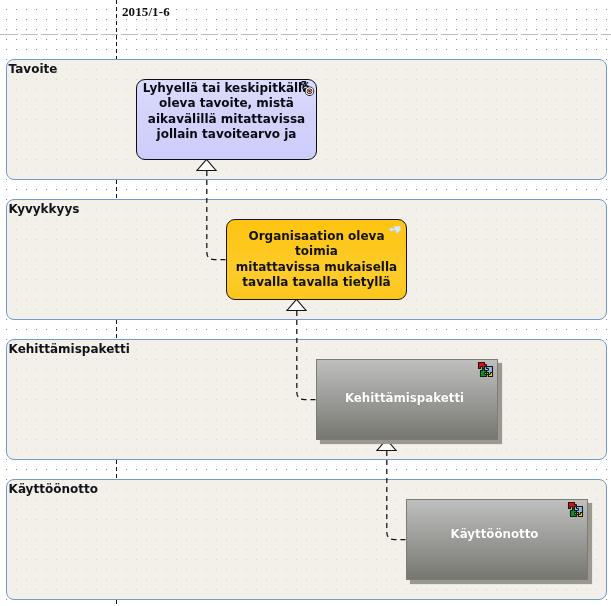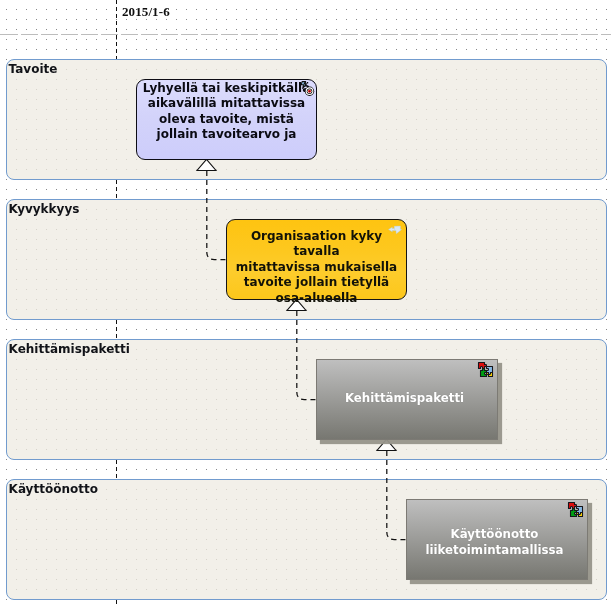--- a/index.html
+++ b/index.html
@@ -115,41 +115,40 @@
     <g fill="#ffffff" stroke="#121212" stroke-width="1.1" stroke-linejoin="miter" shape-rendering="geometricPrecision">
       <path d="M206.5 159.4 L216.0 170.5 L197.0 170.5 Z"></path>
       <path d="M296.5 299.4 L306.0 310.5 L287.0 310.5 Z"></path>
       <path d="M386.5 439.4 L396.0 450.5 L377.0 450.5 Z"></path>
     </g>
   </svg>
 
   <div class="node rounded" id="node-goal" style="left:136px;top:78.5px;width:181px;height:81.5px;">
     <div class="label" style="top:1px;">
         <div>Lyhyellä tai keskipitkällä</div>
+        <div>oleva tavoite, mistä</div>
         <div>aikavälillä mitattavissa</div>
-        <div>oleva tavoite, mistä</div>
         <div>jollain tavoitearvo ja</div>
       </div>
     <span class="icon icon-goal"><svg width="16" height="17" viewBox="0 0 16 17">
         <path d="M3.1 1.6 L6.6 1.6 L5.2 3.9 L7.5 3.9 L3.7 8.4 L4.5 4.8 L2.2 4.8 Z" fill="#8cc0ea" stroke="#101010" stroke-width="1.1" stroke-linejoin="round"></path>
         <circle cx="10.5" cy="11.2" r="4.7" fill="#101010"></circle>
         <circle cx="10.5" cy="11.2" r="3.85" fill="#ffffff"></circle>
         <circle cx="10.5" cy="11.2" r="2.75" fill="#101010"></circle>
         <circle cx="10.5" cy="11.2" r="2.0" fill="#ffffff"></circle>
         <circle cx="10.5" cy="11.2" r="1.45" fill="#dc1414"></circle>
         <circle cx="10.5" cy="11.2" r="0.5" fill="#101010"></circle>
       </svg></span>
   </div>
 
   <div class="node rounded" id="node-cap" style="left:226px;top:218.5px;width:181px;height:81.5px;">
     <div class="label" style="top:9px;">
-        <div>Organisaation kyky tavalla</div>
+        <div>Organisaation oleva toimia</div>
         <div>mitattavissa mukaisella</div>
-        <div>tavoite jollain tietyllä</div>
-        <div>osa-alueella</div>
+        <div>tavalla tavalla tietyllä</div>
       </div>
     <span class="icon icon-cap"><svg width="14" height="10" viewBox="0 0 14 10">
         <g fill="#dae9f6" stroke="#b6cde0" stroke-width="0.4" stroke-linejoin="round">
           <path d="M0.5 4.4 L4.3 2.2 L4.3 3.5 L7.6 3.5 L7.6 5.6 L4.3 5.6 L4.3 6.8 Z"></path>
           <path d="M6.2 1.3 L12.4 1.1 L12.4 4.3 L13.6 4.5 L8.3 8.8 L8.0 5.4 L6.6 5.2 Z"></path>
         </g>
       </svg></span>
   </div>
 
   <div class="node sq" id="node-pkg" style="left:316px;top:359px;width:182px;height:81px;">
@@ -162,21 +161,20 @@
             <path d="M9.5 5.5 H15.5 V11.5 H13.5 Q13.8 13.5 12.5 13.5 Q11.2 13.5 11.5 11.5 H9.5 V9.5 Q11.5 9.8 11.5 8.5 Q11.5 7.2 9.5 7.5 Z" fill="#86b9e5"></path>
             <path d="M3.5 9.5 H5.5 Q5.2 7.5 6.5 7.5 Q7.8 7.5 7.5 9.5 H9.5 V11.5 Q7.5 11.2 7.5 12.5 Q7.5 13.8 9.5 13.5 V15.5 H3.5 Z" fill="#009d14"></path>
             <path d="M11.5 11.5 Q11.2 13.5 12.5 13.5 Q13.8 13.5 13.5 11.5 H15.5 V15.5 H11.5 V13.5 Q9.5 13.8 9.5 12.5 Q9.5 11.2 11.5 11.5 Z" fill="#ffd503"></path>
           </g>
         </svg></span>
   </div>
 
   <div class="node sq" id="node-dep" style="left:406px;top:499px;width:182px;height:81px;">
     <div class="label" style="top:27px;">
         <div>Käyttöönotto</div>
-        <div>liiketoimintamallissa</div>
       </div>
     <span class="icon icon-puz"><svg width="17" height="17" viewBox="0 0 17 17">
           <g stroke="#16161c" stroke-width="1.1" stroke-linejoin="round" stroke-linecap="round">
             <path d="M1.5 1.5 H7.5 V3.5 Q9.5 3.2 9.5 4.5 Q9.5 5.8 7.5 5.5 V7.5 H5.5 Q5.8 5.5 4.5 5.5 Q3.2 5.5 3.5 7.5 H1.5 Z" fill="#dc0e0e"></path>
             <path d="M9.5 5.5 H15.5 V11.5 H13.5 Q13.8 13.5 12.5 13.5 Q11.2 13.5 11.5 11.5 H9.5 V9.5 Q11.5 9.8 11.5 8.5 Q11.5 7.2 9.5 7.5 Z" fill="#86b9e5"></path>
             <path d="M3.5 9.5 H5.5 Q5.2 7.5 6.5 7.5 Q7.8 7.5 7.5 9.5 H9.5 V11.5 Q7.5 11.2 7.5 12.5 Q7.5 13.8 9.5 13.5 V15.5 H3.5 Z" fill="#009d14"></path>
             <path d="M11.5 11.5 Q11.2 13.5 12.5 13.5 Q13.8 13.5 13.5 11.5 H15.5 V15.5 H11.5 V13.5 Q9.5 13.8 9.5 12.5 Q9.5 11.2 11.5 11.5 Z" fill="#ffd503"></path>
           </g>
         </svg></span>
   </div>

